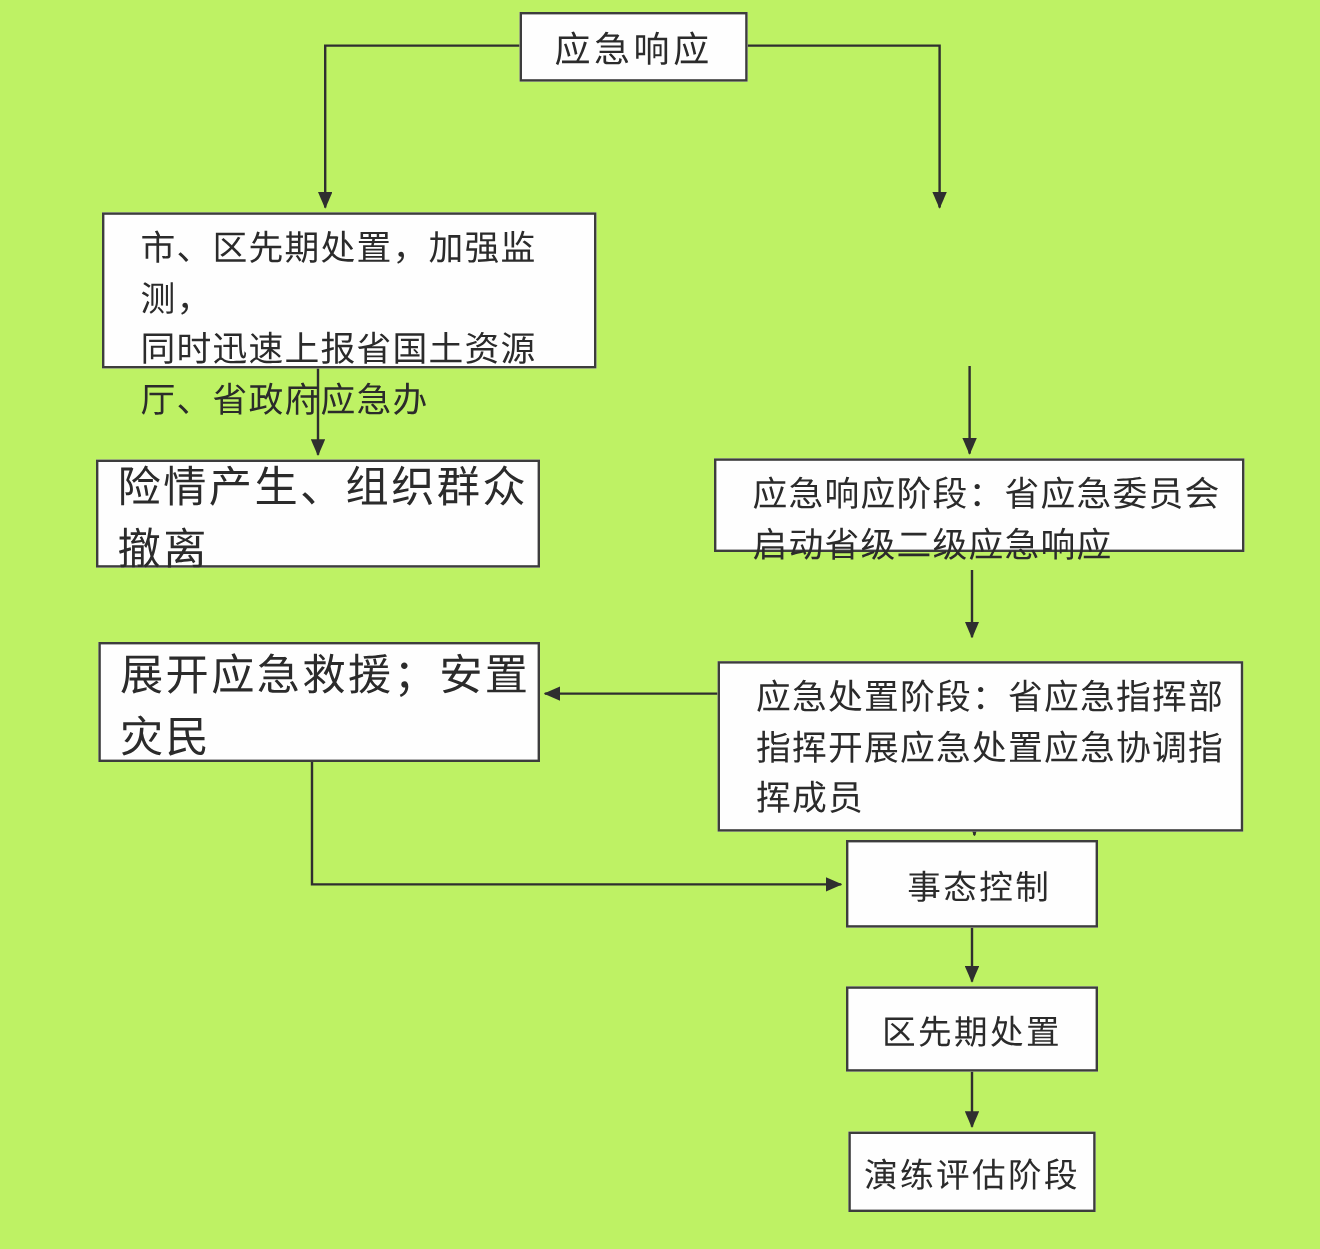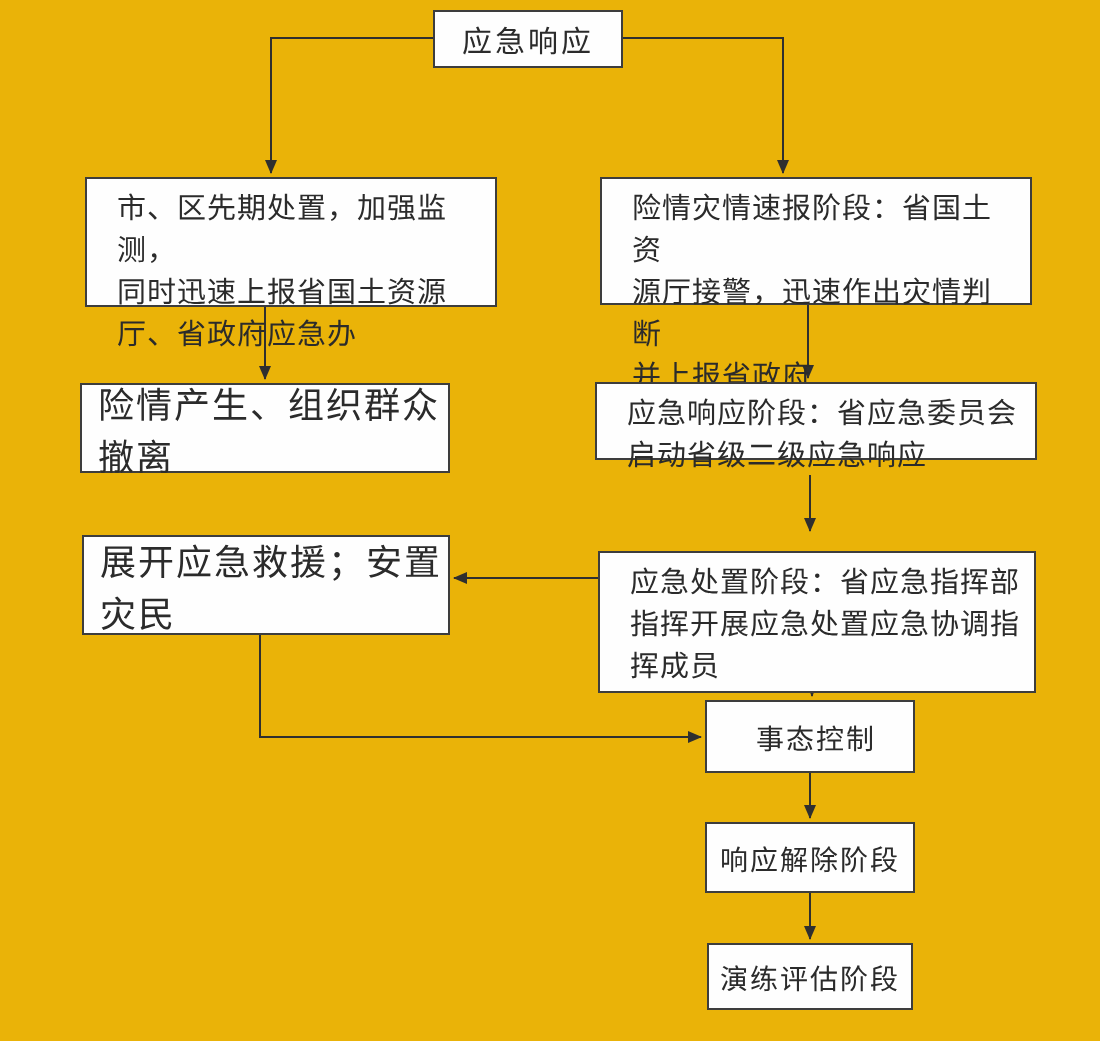--- a/index.html
+++ b/index.html
@@ -1,20 +1,20 @@
 <!DOCTYPE html>
 <html lang="zh-CN"><head>
 <meta charset="utf-8">
 <style>
   html, body { margin: 0; padding: 0; background: #ffffff; }
   #page {
     position: relative;
     width: 1100px;
     height: 1041px;
-    background: #eab308;
+    background: #bef264;
     font-family: "Liberation Serif", "DejaVu Serif", serif;
     color: #2b2b2b;
     overflow: hidden;
   }
   #wires { position: absolute; inset: 0; }
   .node {
     position: absolute;
     box-sizing: border-box;
     border: 2px solid #3d3d3d;
     background: #fefefe;
@@ -69,40 +69,37 @@
   </svg>
 
   <div class="node center title" style="left:433px; top:10px; width:190px; height:58px;">
     <span>应急响应</span>
   </div>
 
   <div class="node ml" style="left:85px; top:177px; width:412px; height:130px;">市、区先期处置，加强监测，
 同时迅速上报省国土资源
 厅、省政府应急办</div>
 
-  <div class="node ml" style="left:600px; top:177px; width:432px; height:128px;">险情灾情速报阶段：省国土资
-源厅接警，迅速作出灾情判断
-并上报省政府</div>
 
   <div class="node single" style="left:80px; top:383px; width:370px; height:90px;">险情产生、组织群众撤离</div>
 
   <div class="node ml" style="left:595px; top:382px; width:442px; height:78px;">应急响应阶段：省应急委员会
 启动省级二级应急响应</div>
 
   <div class="node single" style="left:82px; top:535px; width:368px; height:100px;">展开应急救援；安置灾民</div>
 
   <div class="node ml" style="left:598px; top:551px; width:438px; height:142px;">应急处置阶段：省应急指挥部
 指挥开展应急处置应急协调指
 挥成员</div>
 
   <div class="node center" style="left:705px; top:700px; width:210px; height:73px;padding-left:12px;">
     <span>事态控制</span>
   </div>
 
   <div class="node center" style="left:705px; top:822px; width:210px; height:71px;">
-    <span>响应解除阶段</span>
+    <span>区先期处置</span>
   </div>
 
   <div class="node center" style="left:707px; top:943px; width:206px; height:67px;justify-content:center;">
     <span>演练评估阶段</span>
   </div>
 
 </div>
 
 </body></html>

